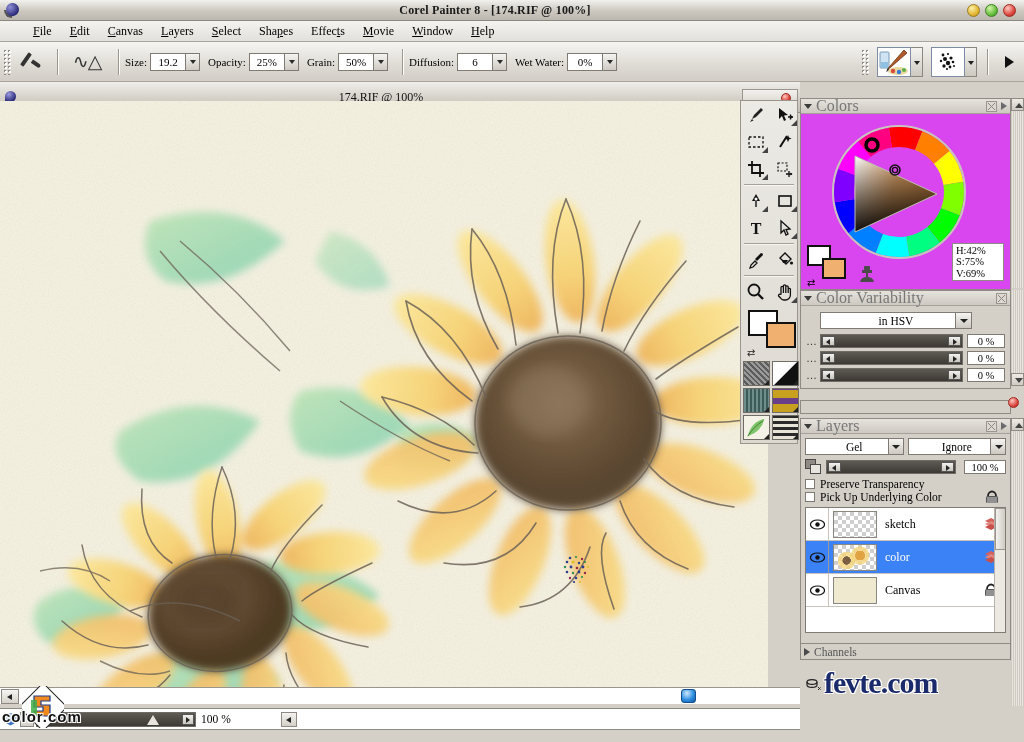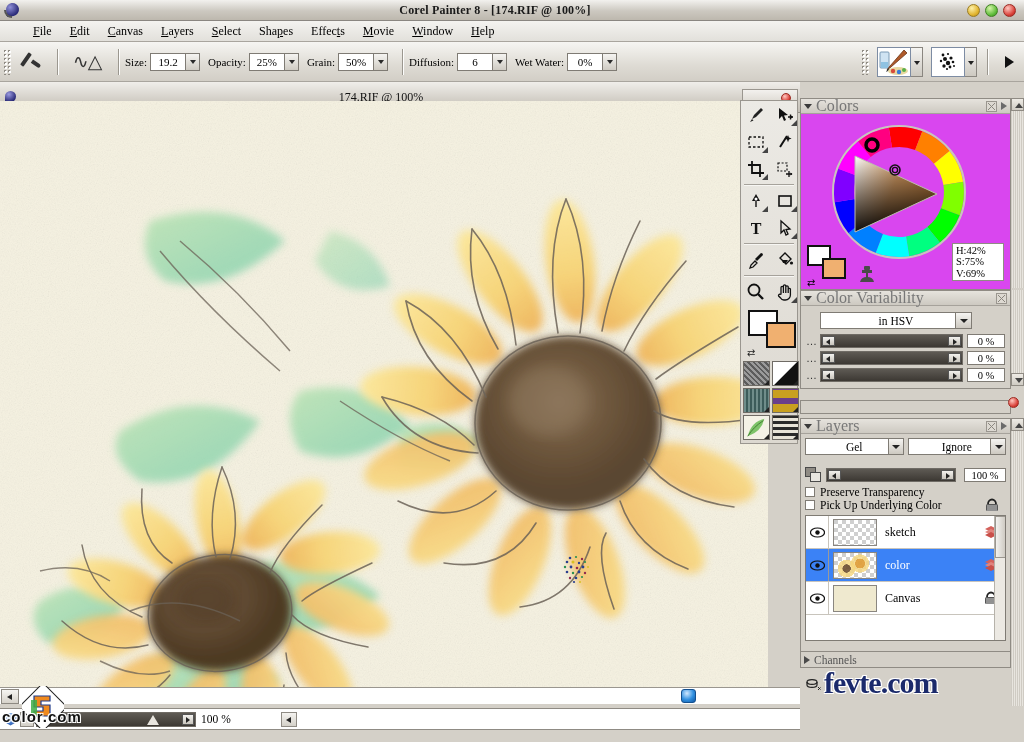--- a/index.html
+++ b/index.html
@@ -279,21 +279,21 @@
   }
 
   .gap{ height:14px; background:#d4d0c8; position:relative; }
   .gap .redorb{
     position:absolute; right:5px; top:1px; width:11px; height:11px; border-radius:50%;
     background:radial-gradient(circle at 35% 30%,#ffc8c0,#d94038 65%,#9c2018);
     border:1px solid #9c2a22;
   }
 
   .layersbody{ background:#d4d0c8; padding:4px 4px 0 4px; }
-  .lrow1{ display:flex; gap:4px; margin-bottom:12px; }
+  .lrow1{ display:flex; gap:4px; margin-bottom:4px; }
   .lsel{
     flex:1; height:17px; background:#fff; border:1px solid #7f7b74;
     display:flex;align-items:center;justify-content:center;
     font-family:"Liberation Serif", serif; font-size:11.5px; position:relative;
   }
   .lsel .ar{ position:absolute; right:0; top:0; width:15px; height:15px;
     background:linear-gradient(#f5f4f1,#cdc9c1); border-left:1px solid #7f7b74; }
   .lsel .ar:after{content:"";position:absolute;left:3.5px;top:6px;
     border-left:4px solid transparent;border-right:4px solid transparent;border-top:4px solid #222;}
   .lrow2{ display:flex; align-items:center; gap:4px; margin-bottom:3px; }

